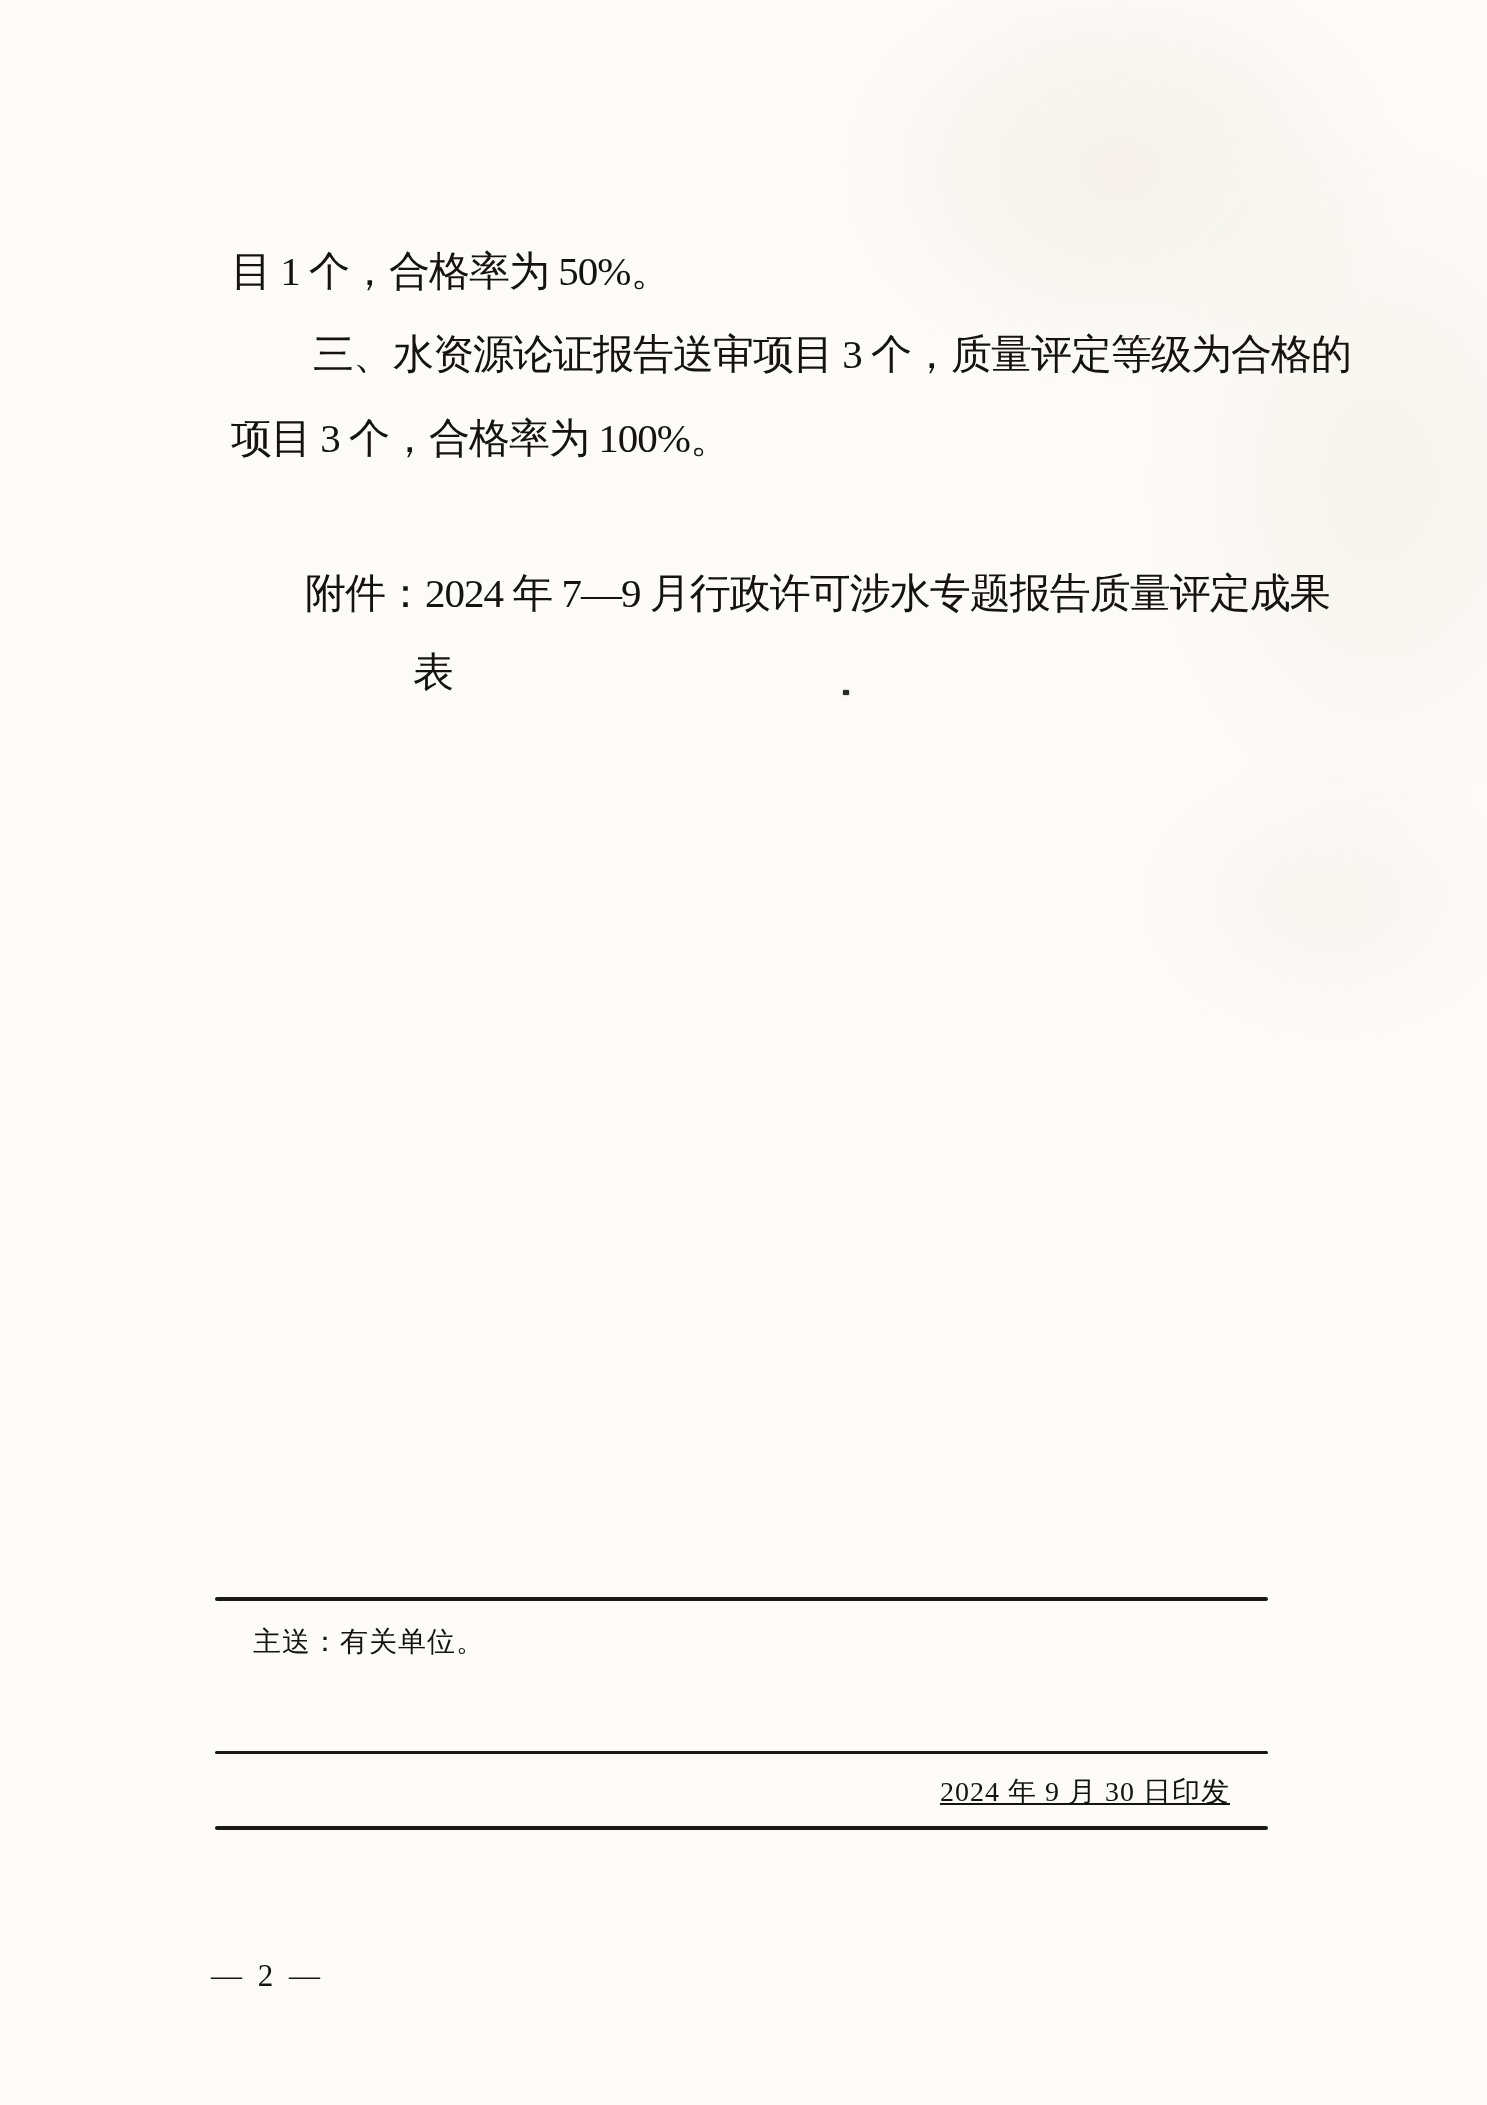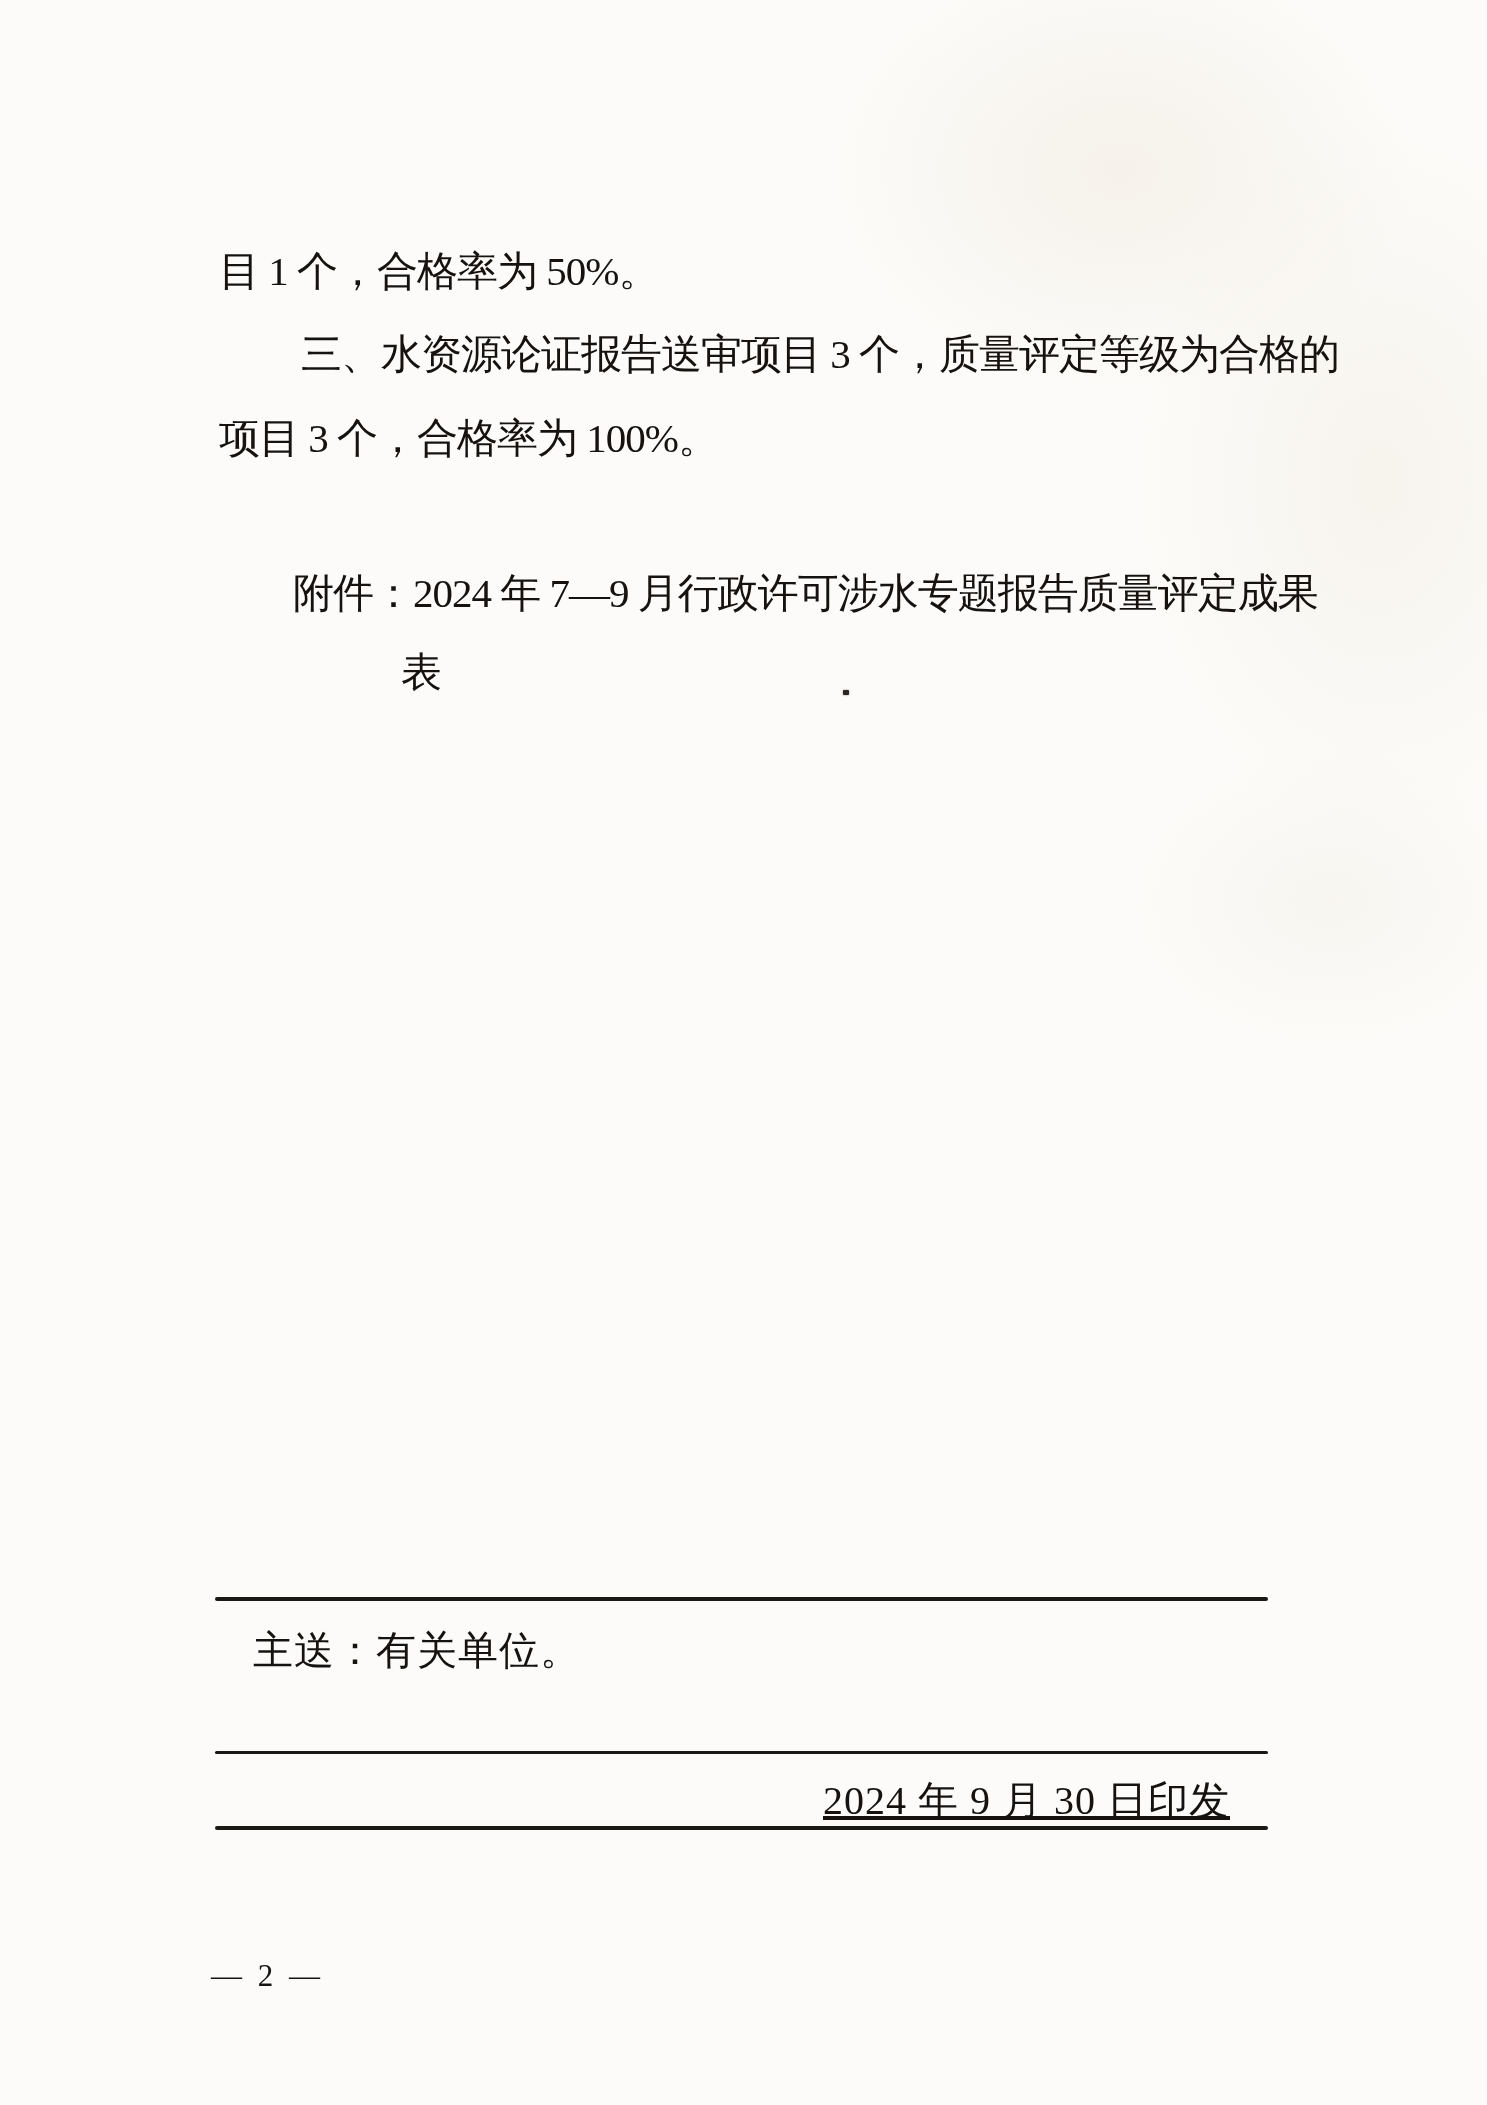--- a/index.html
+++ b/index.html
@@ -18,20 +18,21 @@
       radial-gradient(ellipse 300px 220px at 1330px 900px, rgba(243,239,230,.45), rgba(243,239,230,0) 70%),
       #fcfbf9;
     overflow: hidden;
     font-family: "Liberation Serif", "DejaVu Serif", serif;
     color: #151210;
   }
   .txt {
     position: absolute;
     white-space: nowrap;
     line-height: 1.12;
+    margin-left: 12px;
   }
   .body-line {
     font-size: 41px;
     letter-spacing: -1px;
   }
   .colophon {
     position: absolute;
     left: 215px;
     top: 1597px;
     width: 1053px;
@@ -42,21 +43,21 @@
     left: 0;
     width: 100%;
     background: #1b1916;
     border-radius: 2px;
   }
   .rule-top    { top: 0;     height: 4px; }
   .rule-mid    { top: 154px; height: 3px; }
   .rule-bottom { top: 229px; height: 4px; }
   .colophon-line {
     position: absolute;
-    font-size: 40px;
+    font-size: 28px;
     letter-spacing: 1px;
     white-space: nowrap;
     text-align: center;
   }
   .ink-speck {
     position: absolute;
     left: 843px;
     top: 690px;
     width: 6px;
     height: 5px;

